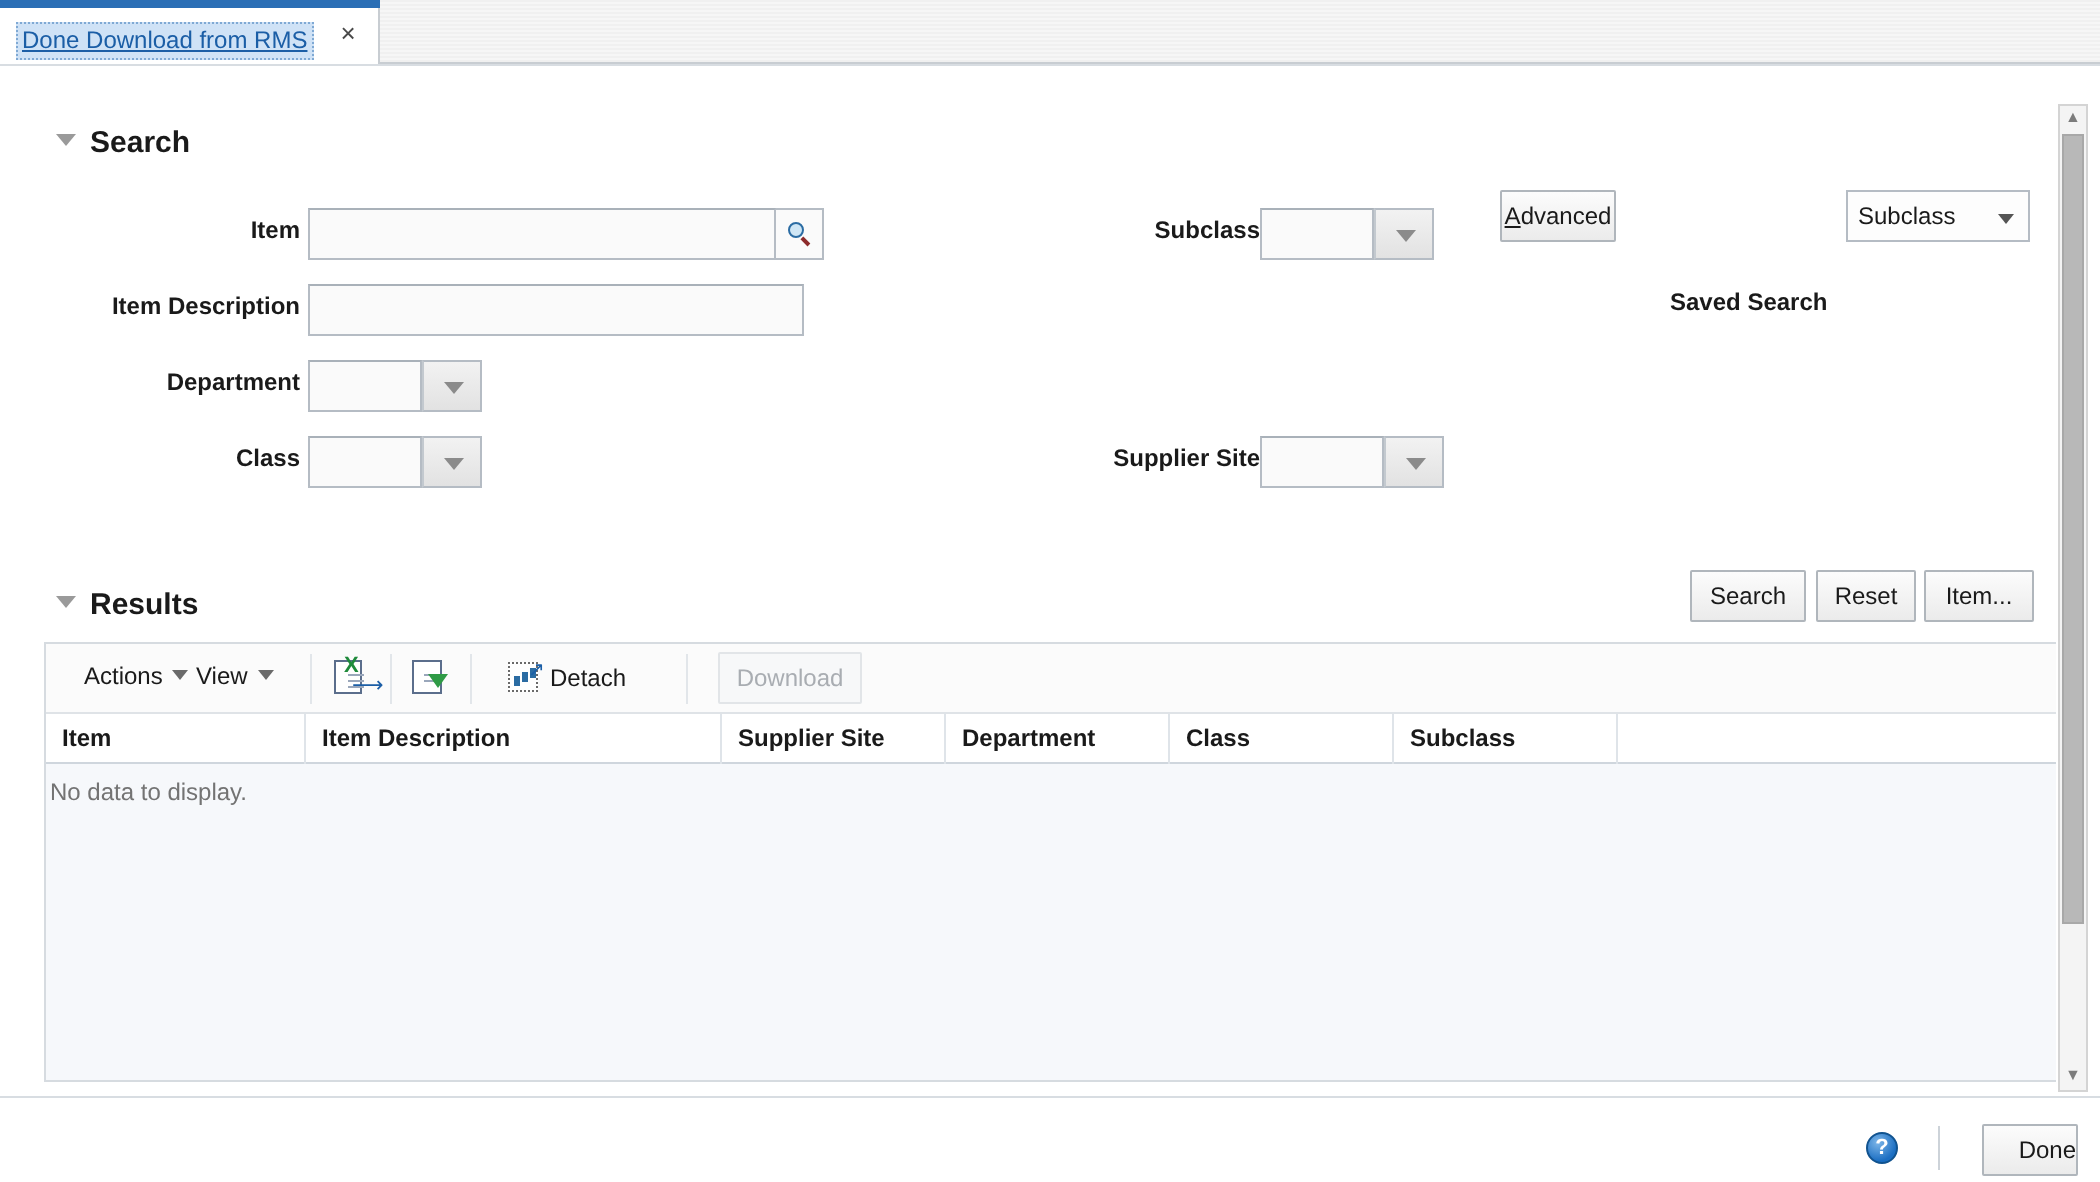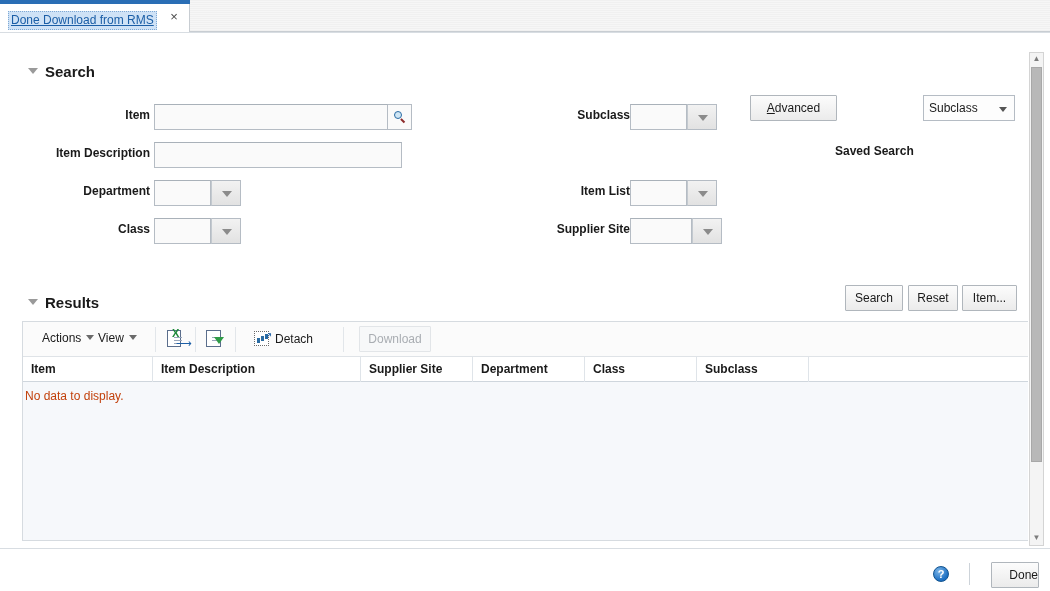--- a/index.html
+++ b/index.html
@@ -215,21 +215,21 @@
     border-radius: 1px;
     font-family: "Liberation Sans", sans-serif;
     font-size: 12px;
     color: #1a1a1a;
     text-align: center;
     cursor: pointer;
     padding: 0;
   }
   .accesskey { text-decoration: underline; }
 
-  #advanced-button { left: 750px; top: 62px; width: 87px; }
+  #advanced-button { left: 750px; top: 62px; width: 58px; }
   #saved-search-label {
     position: absolute;
     left: 835px; top: 67px;
     font-size: 12px; font-weight: bold; color: #1a1a1a; margin-top: 44px;
   }
   #saved-search-select {
     position: absolute;
     left: 923px; top: 62px;
     width: 92px; height: 26px;
     background: #fdfdfd;
@@ -424,21 +424,21 @@
   }
   .tablebody {
     position: relative;
     height: 158px;
     background: #f6f8fb;
   }
   .nodata {
     position: absolute;
     left: 2px; top: 7px;
     font-size: 12px;
-    color: #c2410c;
+    color: #737373;
   }
 
   
   .footer {
     position: absolute;
     left: 0; top: 548px;
     width: 1050px; height: 43px;
     background: #ffffff;
     border-top: 1px solid #d8dde2;
   }
@@ -535,27 +535,20 @@
 
     <div class="field-row" style="left:490px; top:71px; width:420px;">
       <div class="field-label" style="width:110px; right:280px;">Subclass</div>
       <input class="textinput" style="left: 140px; width: 57px;" value="" placeholder="">
       <div class="dd-btn" style="left:197px;">
         <span class="caret"></span>
       </div>
     </div>
 
 
-    <div class="field-row" style="left:490px; top:147px; width:420px;">
-      <div class="field-label" style="width:110px; right:280px;">Item List</div>
-      <input class="textinput" style="left: 140px; width: 57px;" value="" placeholder="">
-      <div class="dd-btn" style="left:197px;">
-        <span class="caret"></span>
-      </div>
-    </div>
 
     <div class="field-row" style="left:490px; top:185px; width:420px;">
       <div class="field-label" style="width:110px; right:280px;">Supplier Site</div>
       <input class="textinput" style="left: 140px; width: 62px;" value="" placeholder="">
       <div class="dd-btn" style="left:202px;">
         <span class="caret"></span>
       </div>
     </div>
 
     <div id="search-buttons">

